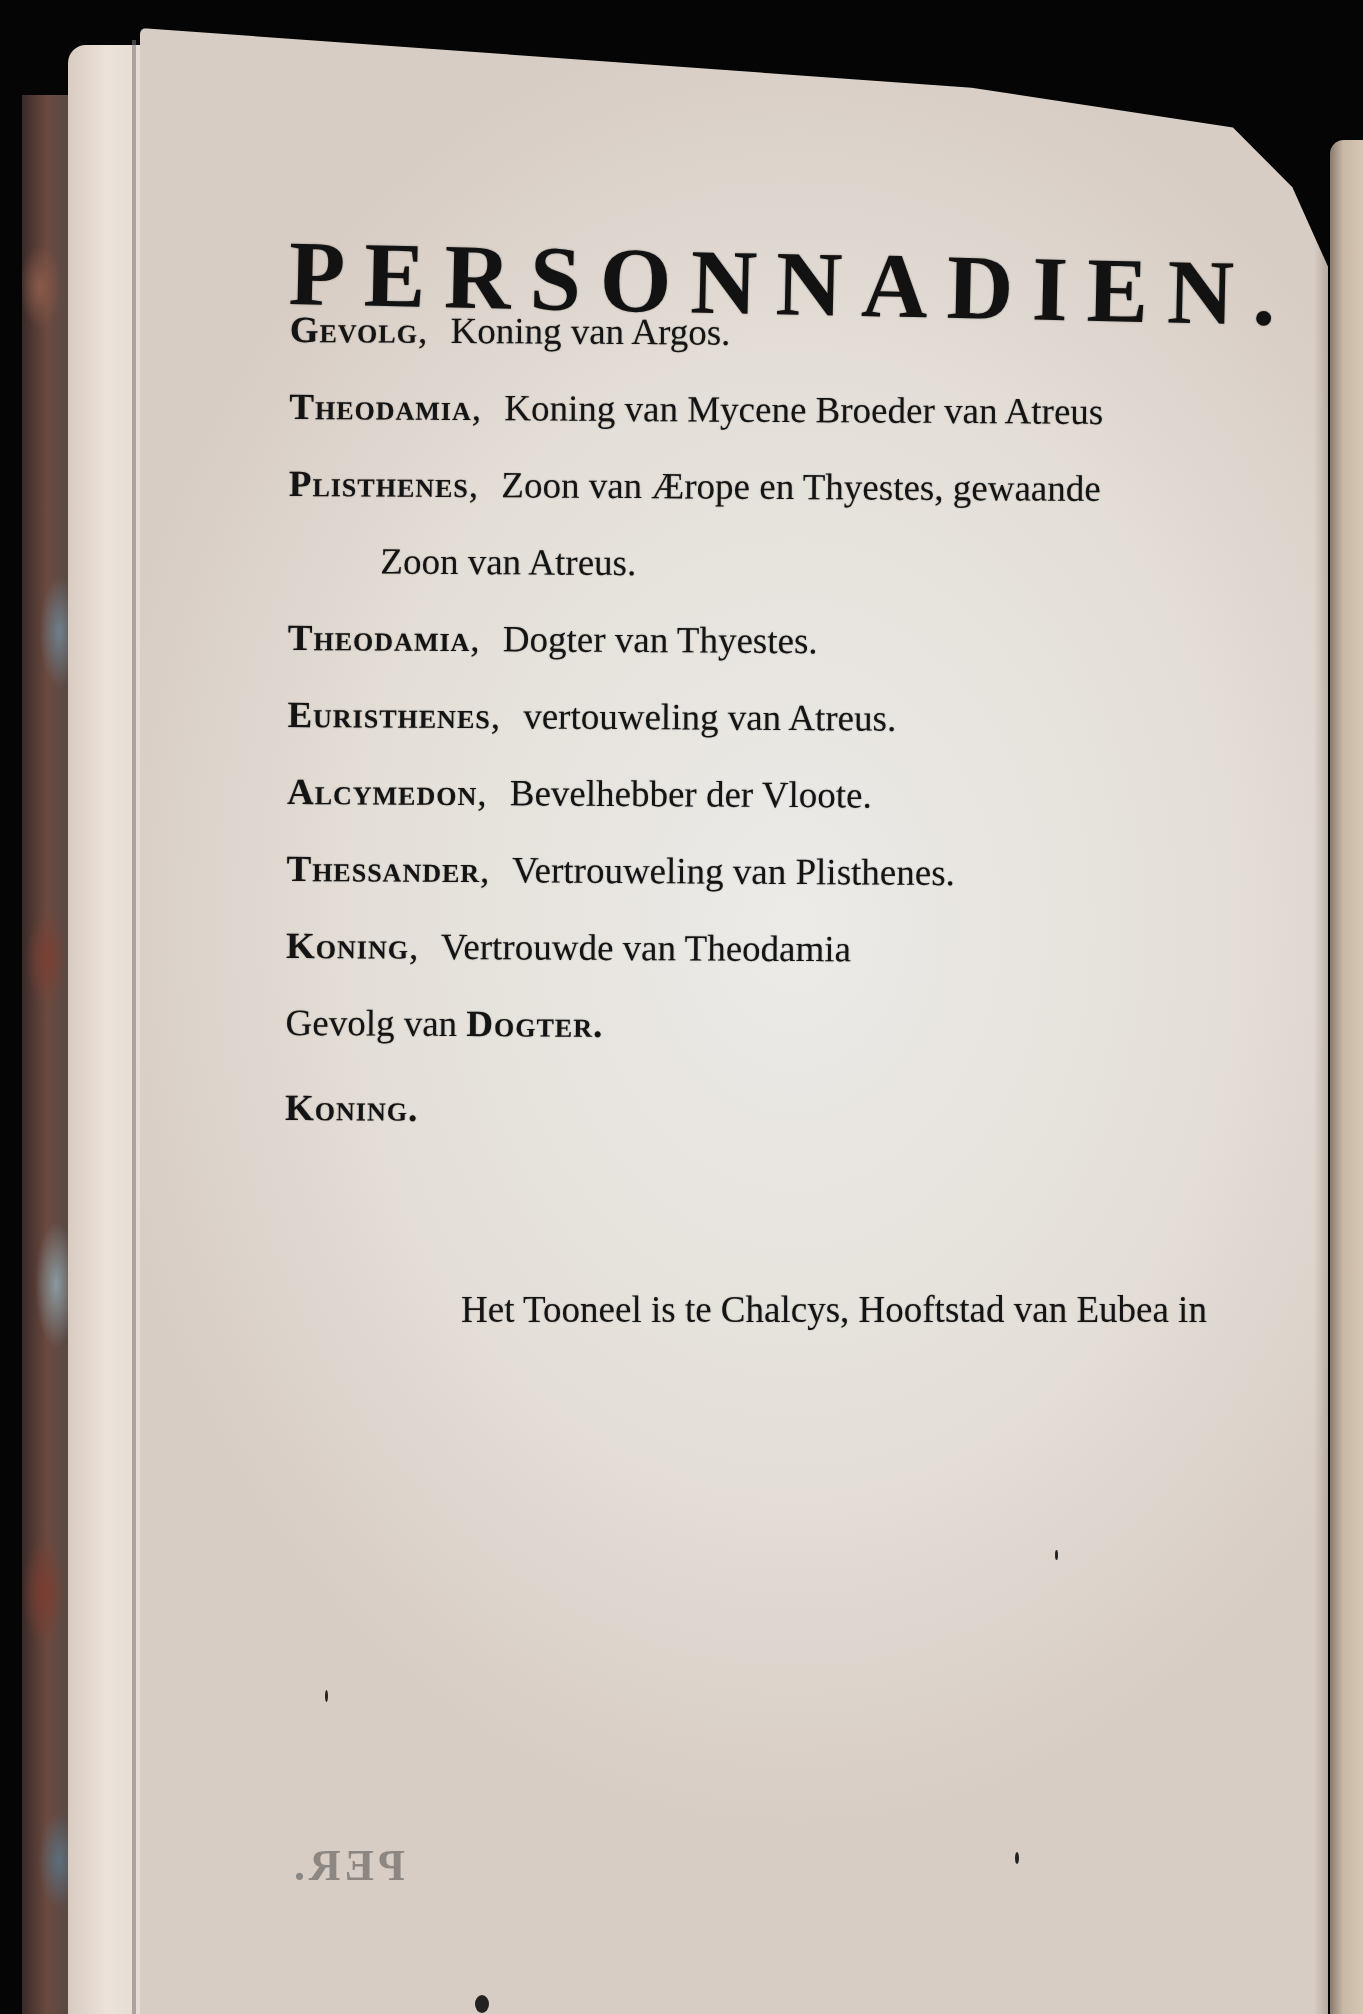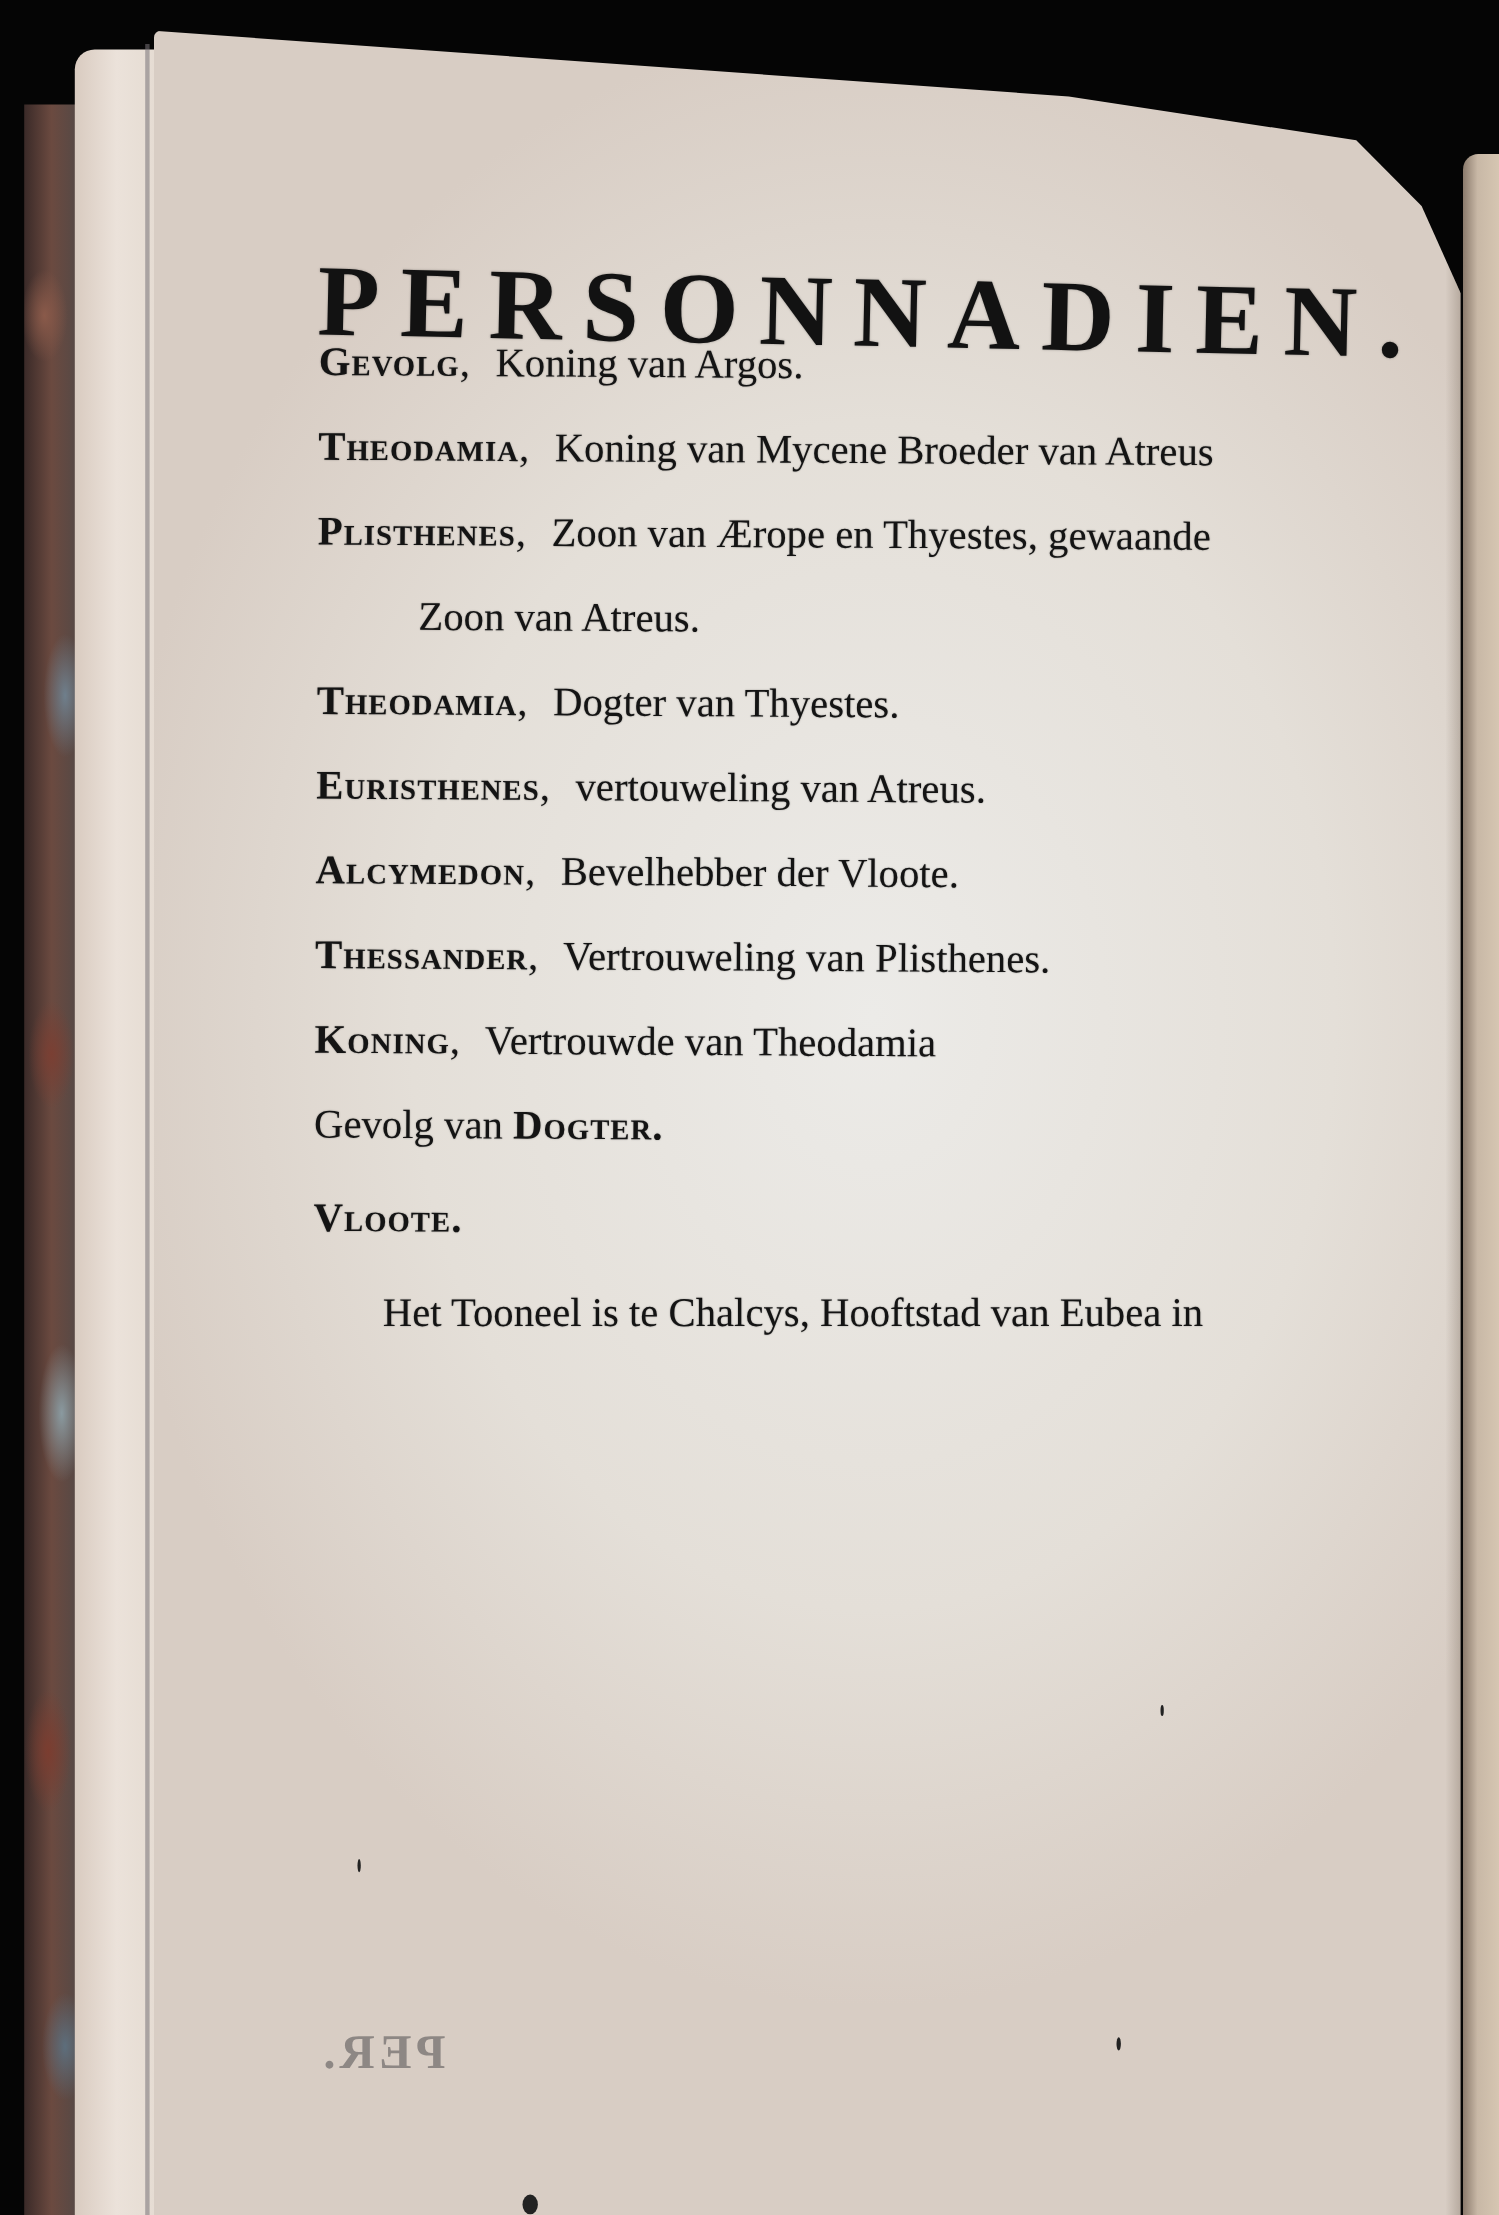--- a/index.html
+++ b/index.html
@@ -65,23 +65,24 @@
     position:relative; height:77px; line-height:60px; white-space:nowrap;
     text-shadow: 0 0 1.5px rgba(0,0,0,.4);
   }
   .cast-line.cont { padding-left:92px; }
   .name {
     font-variant: small-caps; font-weight:bold; letter-spacing:1px;
   }
   .sep { margin-right:14px; }
   .cast-line.gap-before { margin-top:8px; }
   .scene {
-    position:absolute; left:300px; top:1169px; width:1020px;
+    position:absolute; left:300px; top:1285px; width:1020px;
     font-size:37px; color:#141414; line-height:50px;
     text-shadow: 0 0 1.5px rgba(0,0,0,.4);
+    text-align: center;
   }
   .scene .indent { padding-left:48px; }
   
   .showthrough {
     position:absolute; color:rgba(60,60,70,.22); font-size:38px;
     transform: scaleX(-1); white-space:nowrap; font-style:italic;
   }
   .catchword {
     position:absolute; left:290px; top:1840px;
     font-size:44px; color:rgba(50,50,55,.45);
@@ -141,21 +142,21 @@
   </div>
   <div class="cast-line">
     <span class="name">Koning</span><span class="sep">,</span>
     <span>Vertrouwde van Theodamia</span>
   </div>
   <div class="cast-line">
     <span>Gevolg van</span>
     <span class="name">Dogter.</span>
   </div>
   <div class="cast-line gap-before">
-    <span class="name">Vloote.</span>
+    <span class="name">Koning.</span>
   </div>
 </div>
 
 <div class="scene">
   <div class="indent">Het Tooneel is te Chalcys, Hooftstad van Eubea in</div>
 </div>
 
 <div class="catchword">PER.</div>
 
 <div class="specks">

